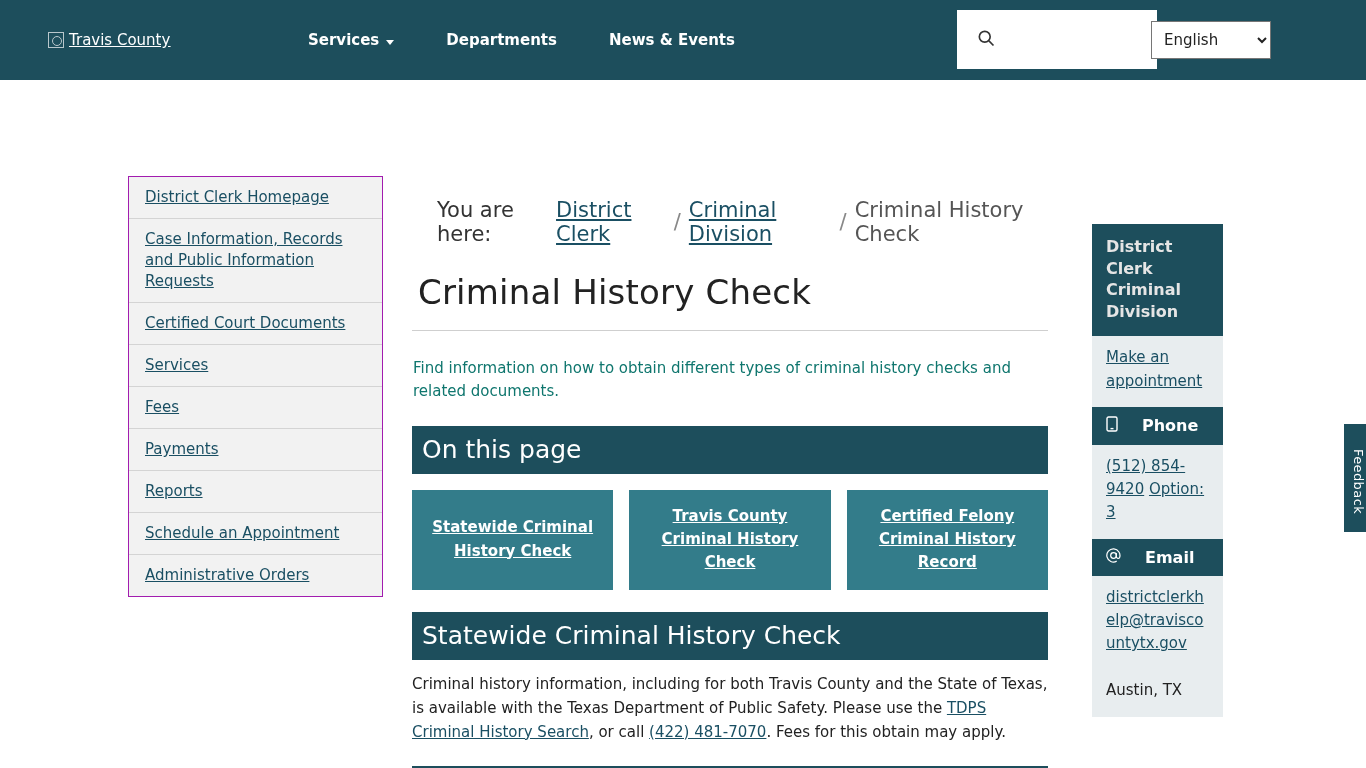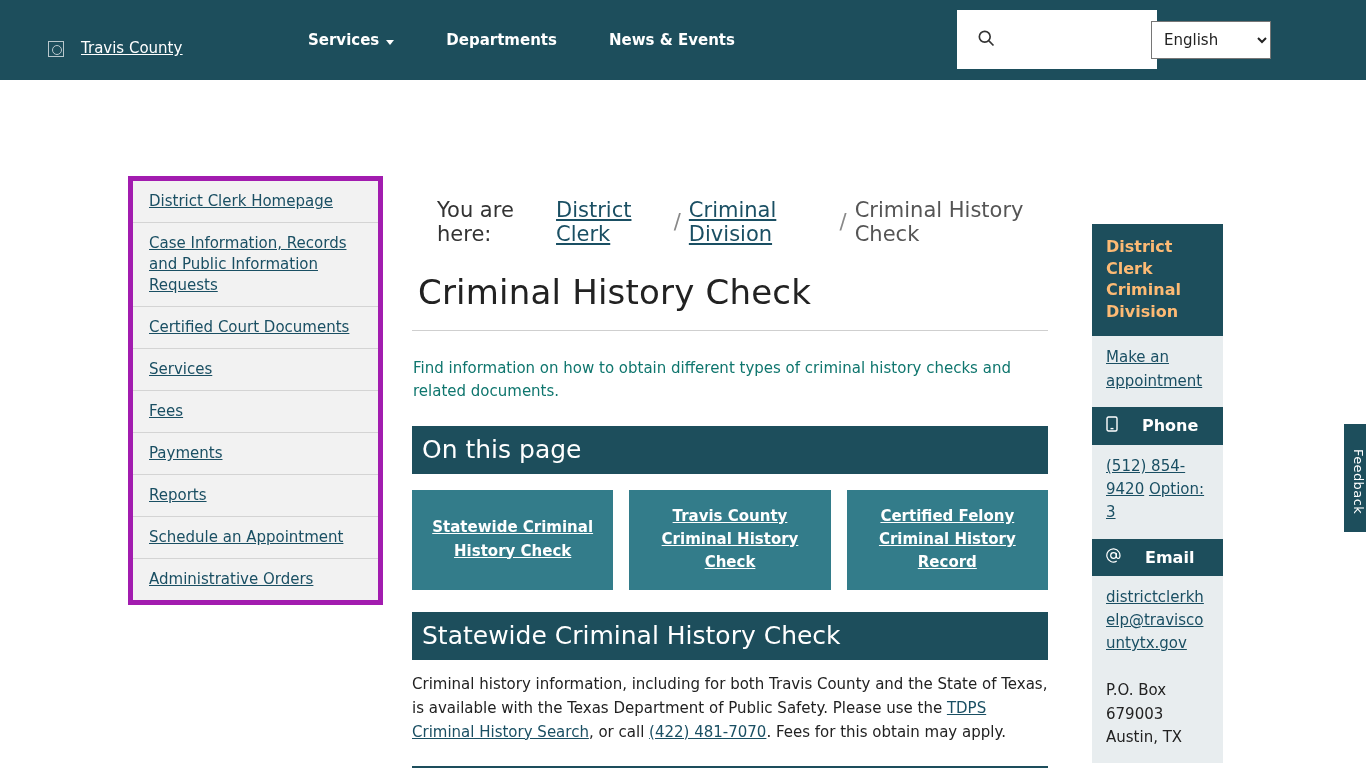--- a/index.html
+++ b/index.html
@@ -20,25 +20,24 @@
     background: #1d4e5c;
     display: flex;
     align-items: center;
     padding: 0 24px;
     position: relative;
   }
   .logo-box {
     width: 150px;
     height: 34px;
     display: flex;
-    align-items: flex-end;
+    align-items: center;
     color: #ffffff;
     font-size: 15px;
     margin-left: 24px;
-    gap: 12px;
   }
   .logo-broken {
     display: inline-block;
     width: 16px; height: 16px;
     border: 1px solid #b9c7cc;
     margin-right: 5px;
     position: relative;
     flex: 0 0 auto;
   }
   .logo-broken:after {
@@ -125,21 +124,21 @@
     background: #ffffff;
   }
 
   
   .left-nav {
     position: absolute;
     left: 128px;
     top: 96px;
     width: 255px;
     background: #f2f2f2;
-    border: 5px solid #a21caf;
+    border: 1px solid #a21caf;
   }
   .left-nav-item {
     padding: 10px 16px;
     border-bottom: 1px solid #d4d4d4;
     line-height: 1.4;
   }
   .left-nav-item:last-child { border-bottom: none; }
   .left-nav-item a {
     color: #1a4f63;
     text-decoration: underline;
@@ -226,21 +225,21 @@
 
   
   .right-col {
     position: absolute;
     left: 1092px;
     top: 144px;
     width: 131px;
   }
   .right-head {
     background: #1d4e5c;
-    color: #fdba74;
+    color: #e5e5e5;
     font-weight: bold;
     font-size: 16px;
     padding: 12px 14px 14px 14px;
     line-height: 1.35;
   }
   .right-body {
     background: #e8edef;
     padding: 10px 14px 14px 14px;
     font-size: 15px;
     line-height: 1.55;
@@ -409,21 +408,20 @@
           <path d="M11 5.2V9.2a2 2 0 0 0 3.4 1.3A7 7 0 1 0 11.4 14"></path>
         </svg>
       </span>
       <span>Email</span>
     </div>
     <div class="right-body">
       <a href="#"><span>districtclerkhelp</span><span>@traviscountytx.gov</span></a>
     </div>
 
     <div class="right-body">
-      <div>P.O. Box 679003</div>
       <div>Austin, TX</div>
 
     </div>
 
   </aside>
 
 </div>
 
 <div class="feedback-tab">Feedback</div>
 

